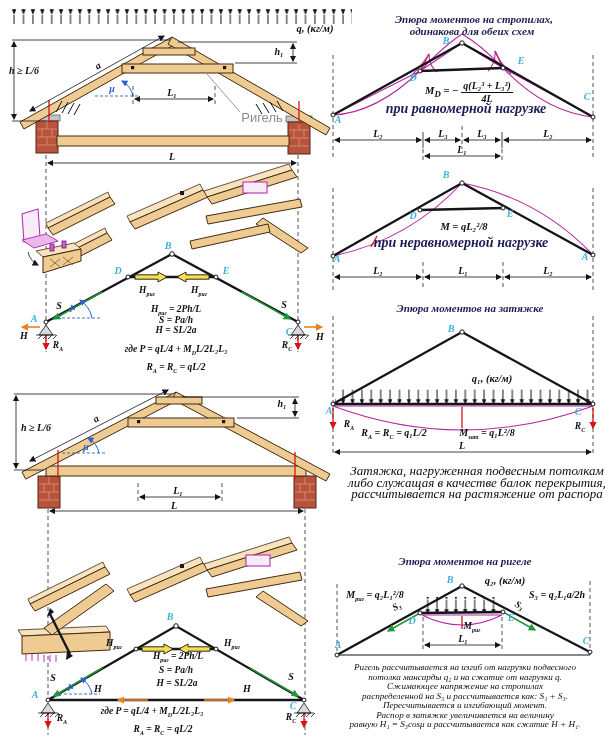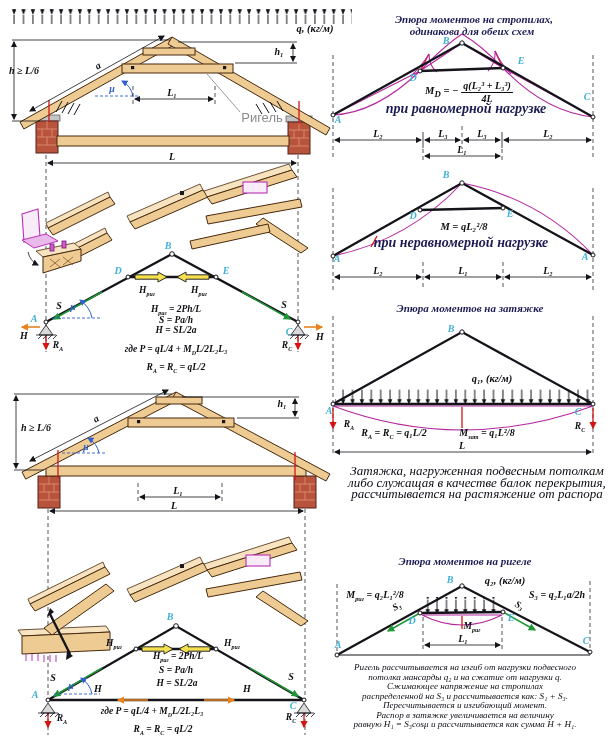--- a/index.html
+++ b/index.html
@@ -486,15 +486,15 @@
 <div class="lbl frm rotS3r" style="left:519px;top:606px">S₃</div>
 <div class="lbl frm" style="left:472px;top:627px">M<sub>риг</sub></div>
 <div class="lbl" style="left:463px;top:639px">L₁</div>
 
 <div class="lbl parb" style="left:465px;top:668px">Ригель рассчитывается на изгиб от нагрузки подвесного</div>
 <div class="lbl parb" style="left:465px;top:677.5px">потолка мансарды q₂ и на сжатие от нагрузки q.</div>
 <div class="lbl parb" style="left:465px;top:687px">Сжимающее напряжение на стропилах</div>
 <div class="lbl parb" style="left:465px;top:696.5px">распределенной на S₃ и рассчитывается как: S₁ + S₃.</div>
 <div class="lbl parb" style="left:465px;top:706px">Пересчитывается и изгибающий момент.</div>
 <div class="lbl parb" style="left:465px;top:715.5px">Распор в затяжке увеличивается на величину</div>
-<div class="lbl parb" style="left:465px;top:725px">равную H₁ = S₃cosμ и рассчитывается как сумма H + H₁.</div>
+<div class="lbl parb" style="left:465px;top:725px">равную H₁ = S₃cosμ и рассчитывается как сжатие H + H₁.</div>
 
 </div>
 
 </body></html>

